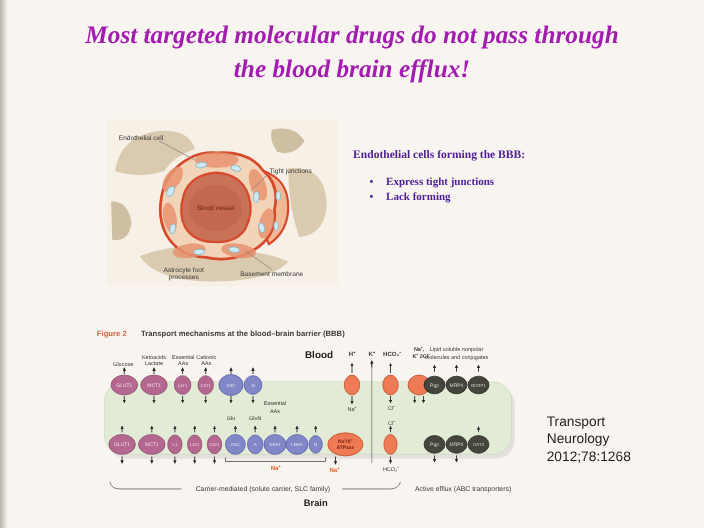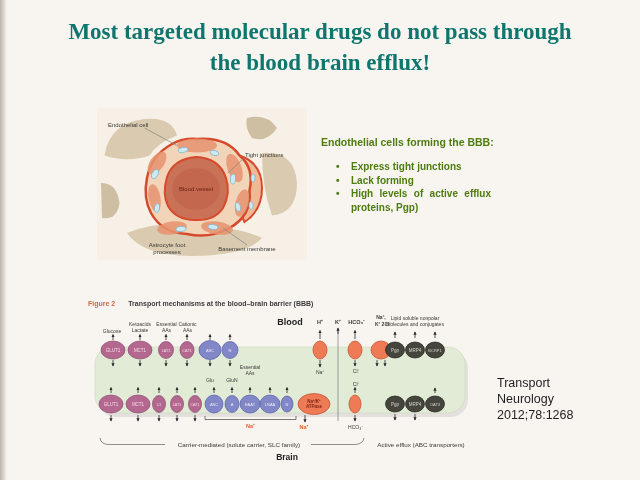--- a/index.html
+++ b/index.html
@@ -7,24 +7,24 @@
     position:relative;width:640px;height:480px;overflow:hidden;
     background:#f8f4f0;font-family:"Liberation Sans",sans-serif;
   }
   .edge-left{
     position:absolute;left:0;top:0;bottom:0;width:7px;
     background:linear-gradient(90deg,#b9b3ac,rgba(248,244,240,0));
   }
   .title{
     position:absolute;top:16px;left:0;width:640px;text-align:center;
     font-family:"Liberation Serif",serif;font-weight:bold;
-    font-size:23px;line-height:31px;color:#0f766e;
+    font-size:23px;line-height:31px;color:#a21caf;font-style:italic;
   }
   .diagram-panel{position:absolute;left:97px;top:108px;width:210px;height:152px;}
-  .bullets{position:absolute;left:321px;top:136px;width:182px;color:#4d7c0f;}
+  .bullets{position:absolute;left:321px;top:136px;width:182px;color:#4c1d95;font-family:Liberation Serif, serif;}
   .bullets .head{font-size:10.5px;font-weight:bold;margin-bottom:3px;}
   .bullets ul{list-style:none;margin:12px;padding:0;}
   .bullets li{
     position:relative;padding-left:18px;font-size:10px;font-weight:bold;
     line-height:13.5px;text-align:justify;
   }
   .bullets li::before{content:"\2022";position:absolute;left:3px;}
   .fig-caption{
     position:absolute;left:88px;top:300px;display:flex;gap:13px;
     font-size:7px;font-weight:bold;color:#3c3c3c;
@@ -110,21 +110,20 @@
         <text x="300" y="286" text-anchor="middle">Basement membrane</text>
       </g>
     </svg>
   </div>
 
   <div class="bullets">
     <div class="head">Endothelial cells forming the BBB:</div>
     <ul>
       <li>Express tight junctions</li>
       <li>Lack forming</li>
-      <li>High levels of active efflux proteins, Pgp)</li>
     </ul>
   </div>
 
   <div class="fig-caption">
     <span class="fig-num">Figure 2</span>
     <span>Transport mechanisms at the blood–brain barrier (BBB)</span>
   </div>
 
   <div class="figure-wrap">
     <svg width="410" height="150" viewBox="0 0 820 300">

